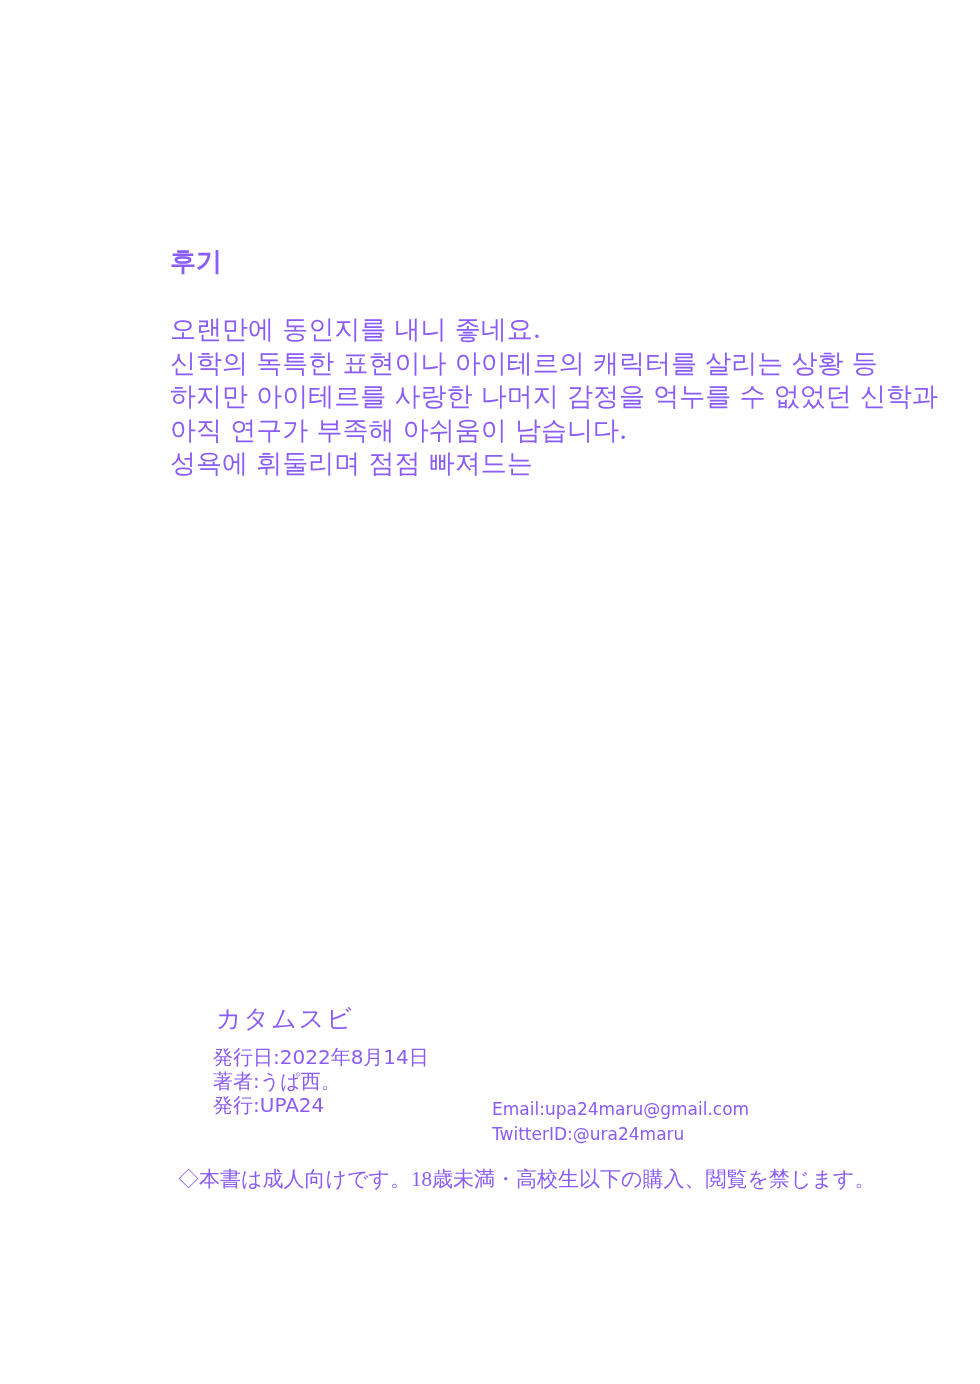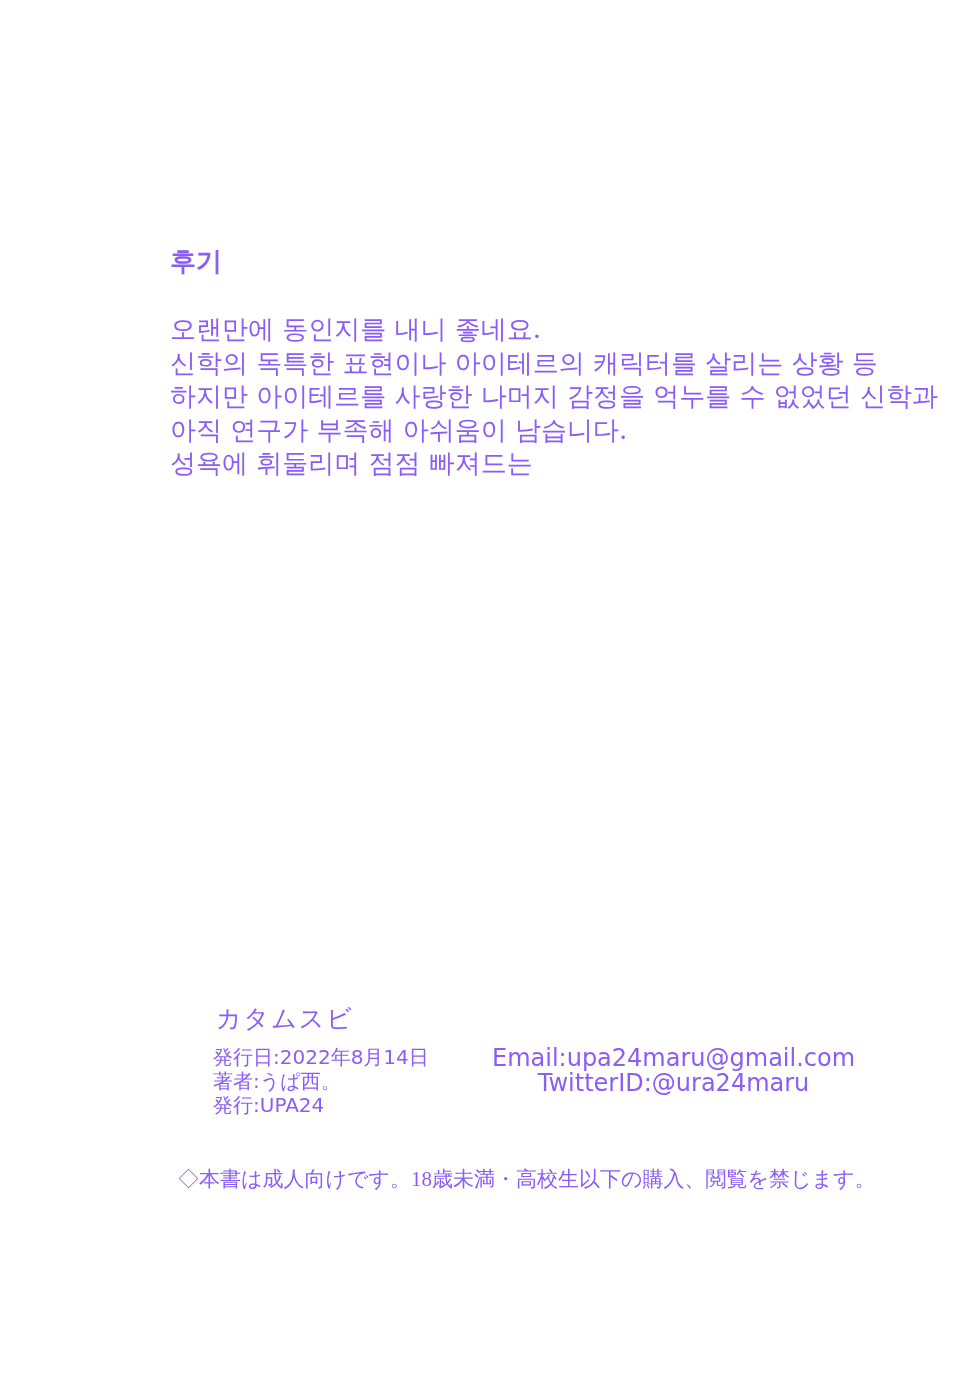--- a/index.html
+++ b/index.html
@@ -54,27 +54,26 @@
     top: 1046px;
     font-size: 20px;
     line-height: 23.8px;
     font-weight: 400;
     font-family: "DejaVu Sans", "Liberation Sans", sans-serif;
     white-space: nowrap;
   }
   .contact-block {
     position: absolute;
     left: 492px;
-    top: 1046px;
-    font-size: 24px;
+    top: 1097px;
+    font-size: 17px;
     line-height: 25px;
     font-weight: 400;
     font-family: "DejaVu Sans", "Liberation Sans", sans-serif;
     white-space: nowrap;
-    text-align: center;
   }
   .notices {
     position: absolute;
     left: 178px;
     top: 1167px;
     font-size: 21px;
     line-height: 24.5px;
     font-weight: 500;
     font-family: Liberation Serif, serif;
     white-space: nowrap;

